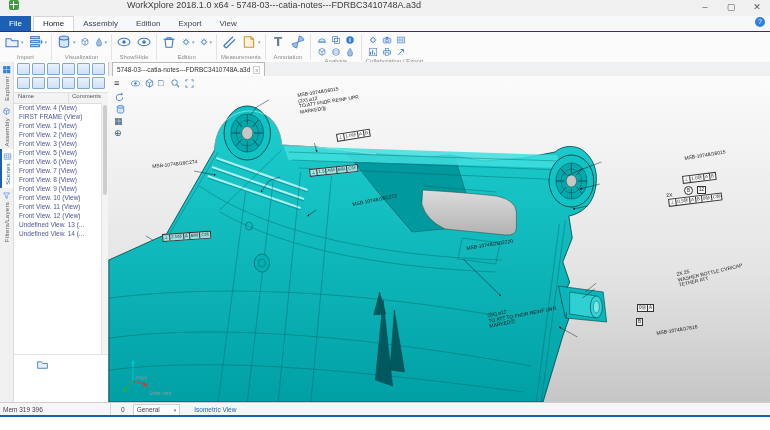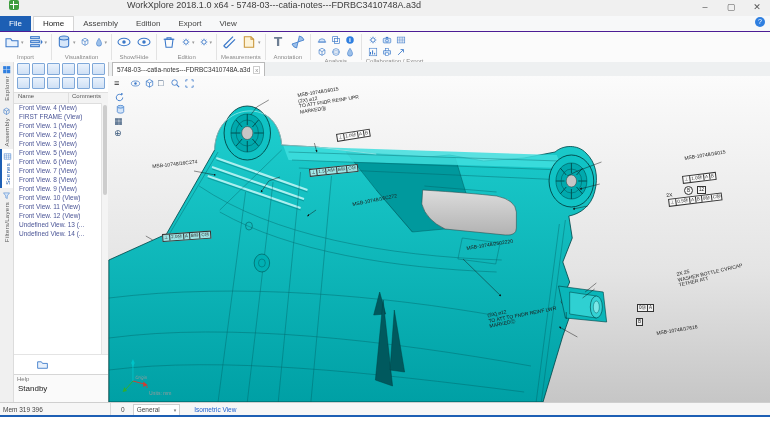--- a/index.html
+++ b/index.html
@@ -502,24 +502,20 @@
       <div class="row">Undefined View. 14 (...</div>
     </div>
     <div id="pscroll">
         <div class="thumb"></div>
       </div>
     <div id="pbottom">
       <svg class="ric">
           <use href="#i-folder"></use>
         </svg>
     </div>
-    <div id="helpbox">
-      <div class="cap">Help</div>
-      <div class="standby">Standby</div>
-    </div>
   </div>
 </div>
 
 <div id="viewport">
 <svg width="662" height="326" viewBox="108 76 770 326" preserveAspectRatio="none">
   <defs>
     <linearGradient id="bgGrad" x1="0" y1="0" x2="0" y2="1">
       <stop offset="0" stop-color="#fbfbfb"></stop>
           <stop offset="0.6" stop-color="#e4e4e4"></stop>
           <stop offset="1" stop-color="#c6c6c6"></stop>

